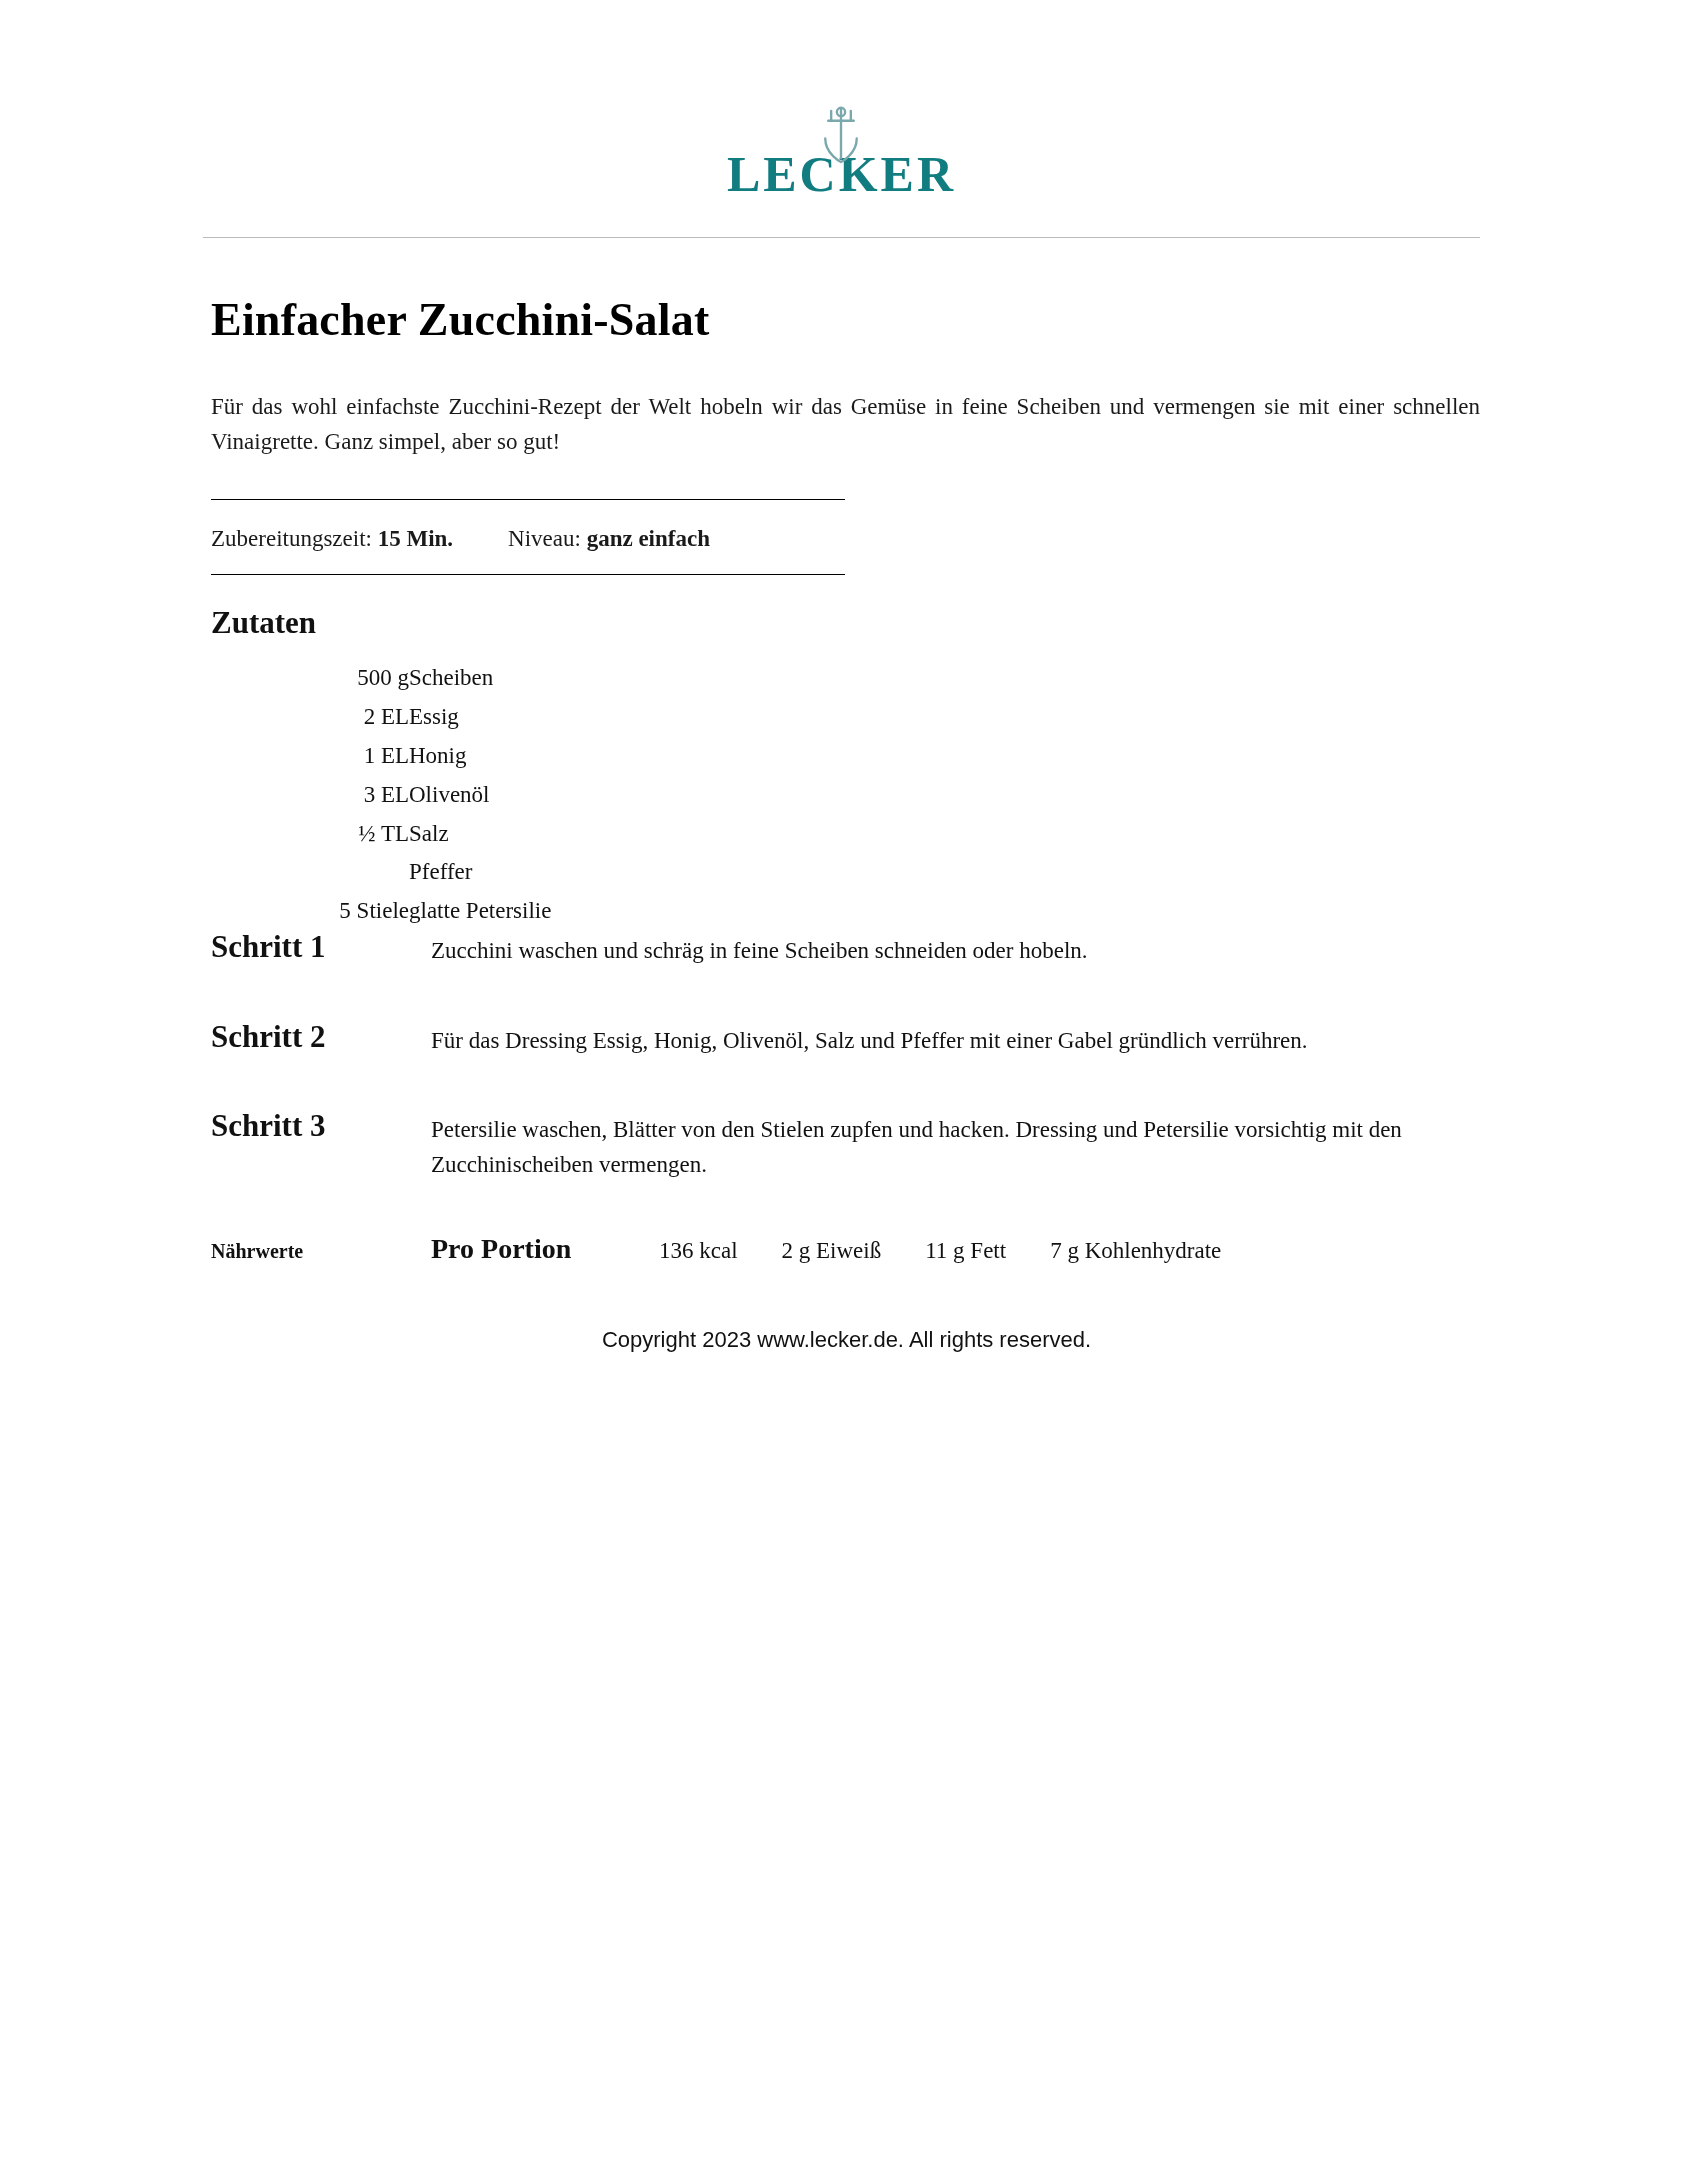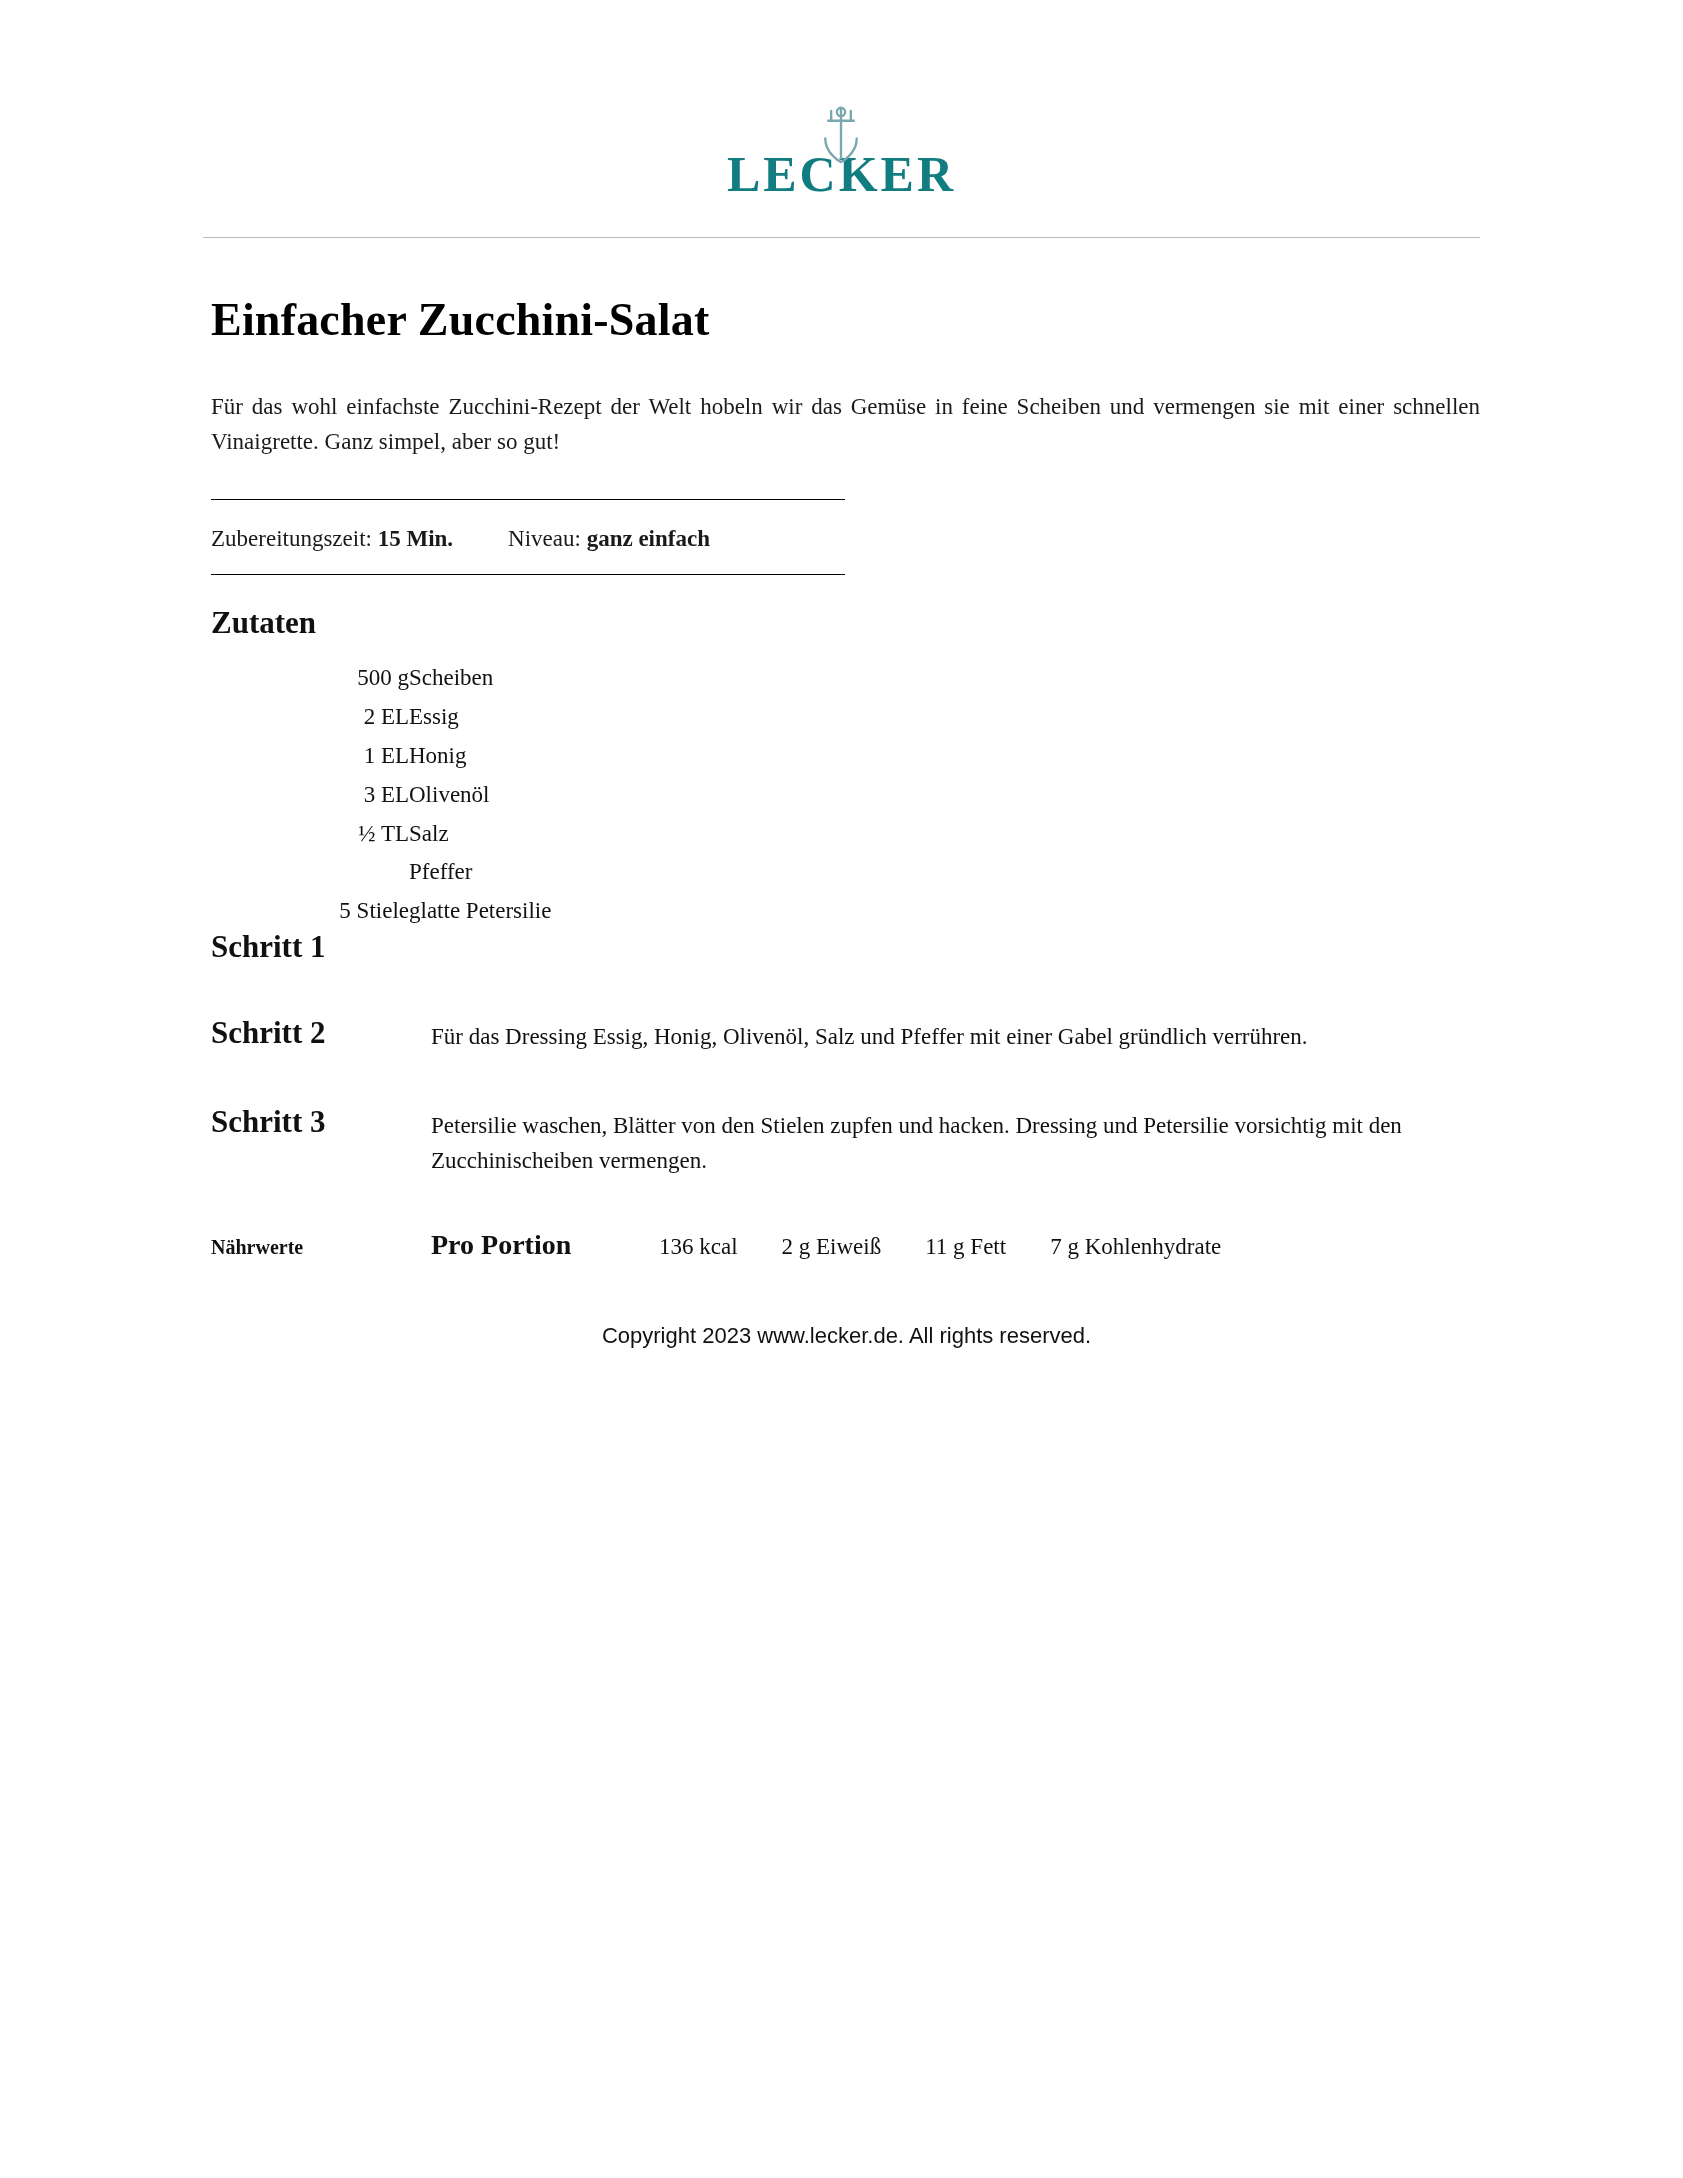--- a/index.html
+++ b/index.html
@@ -262,20 +262,21 @@
         </tr>
         <tr>
           <td class="ing-amount">5 Stiele</td>
           <td class="ing-name">glatte Petersilie</td>
         </tr>
       </tbody>
     </table>
 
     <div class="step">
       <div class="step-label">Schritt 1</div>
+      <div class="step-text">Zucchini waschen und schräg in feine Scheiben schneiden oder hobeln.</div>
     </div>
 
     <div class="step">
       <div class="step-label">Schritt 2</div>
       <div class="step-text">Für das Dressing Essig, Honig, Olivenöl, Salz und Pfeffer mit einer Gabel gründlich verrühren.</div>
     </div>
 
     <div class="step">
       <div class="step-label">Schritt 3</div>
       <div class="step-text">Petersilie waschen, Blätter von den Stielen zupfen und hacken. Dressing und Petersilie vorsichtig mit den Zucchinischeiben vermengen.</div>

